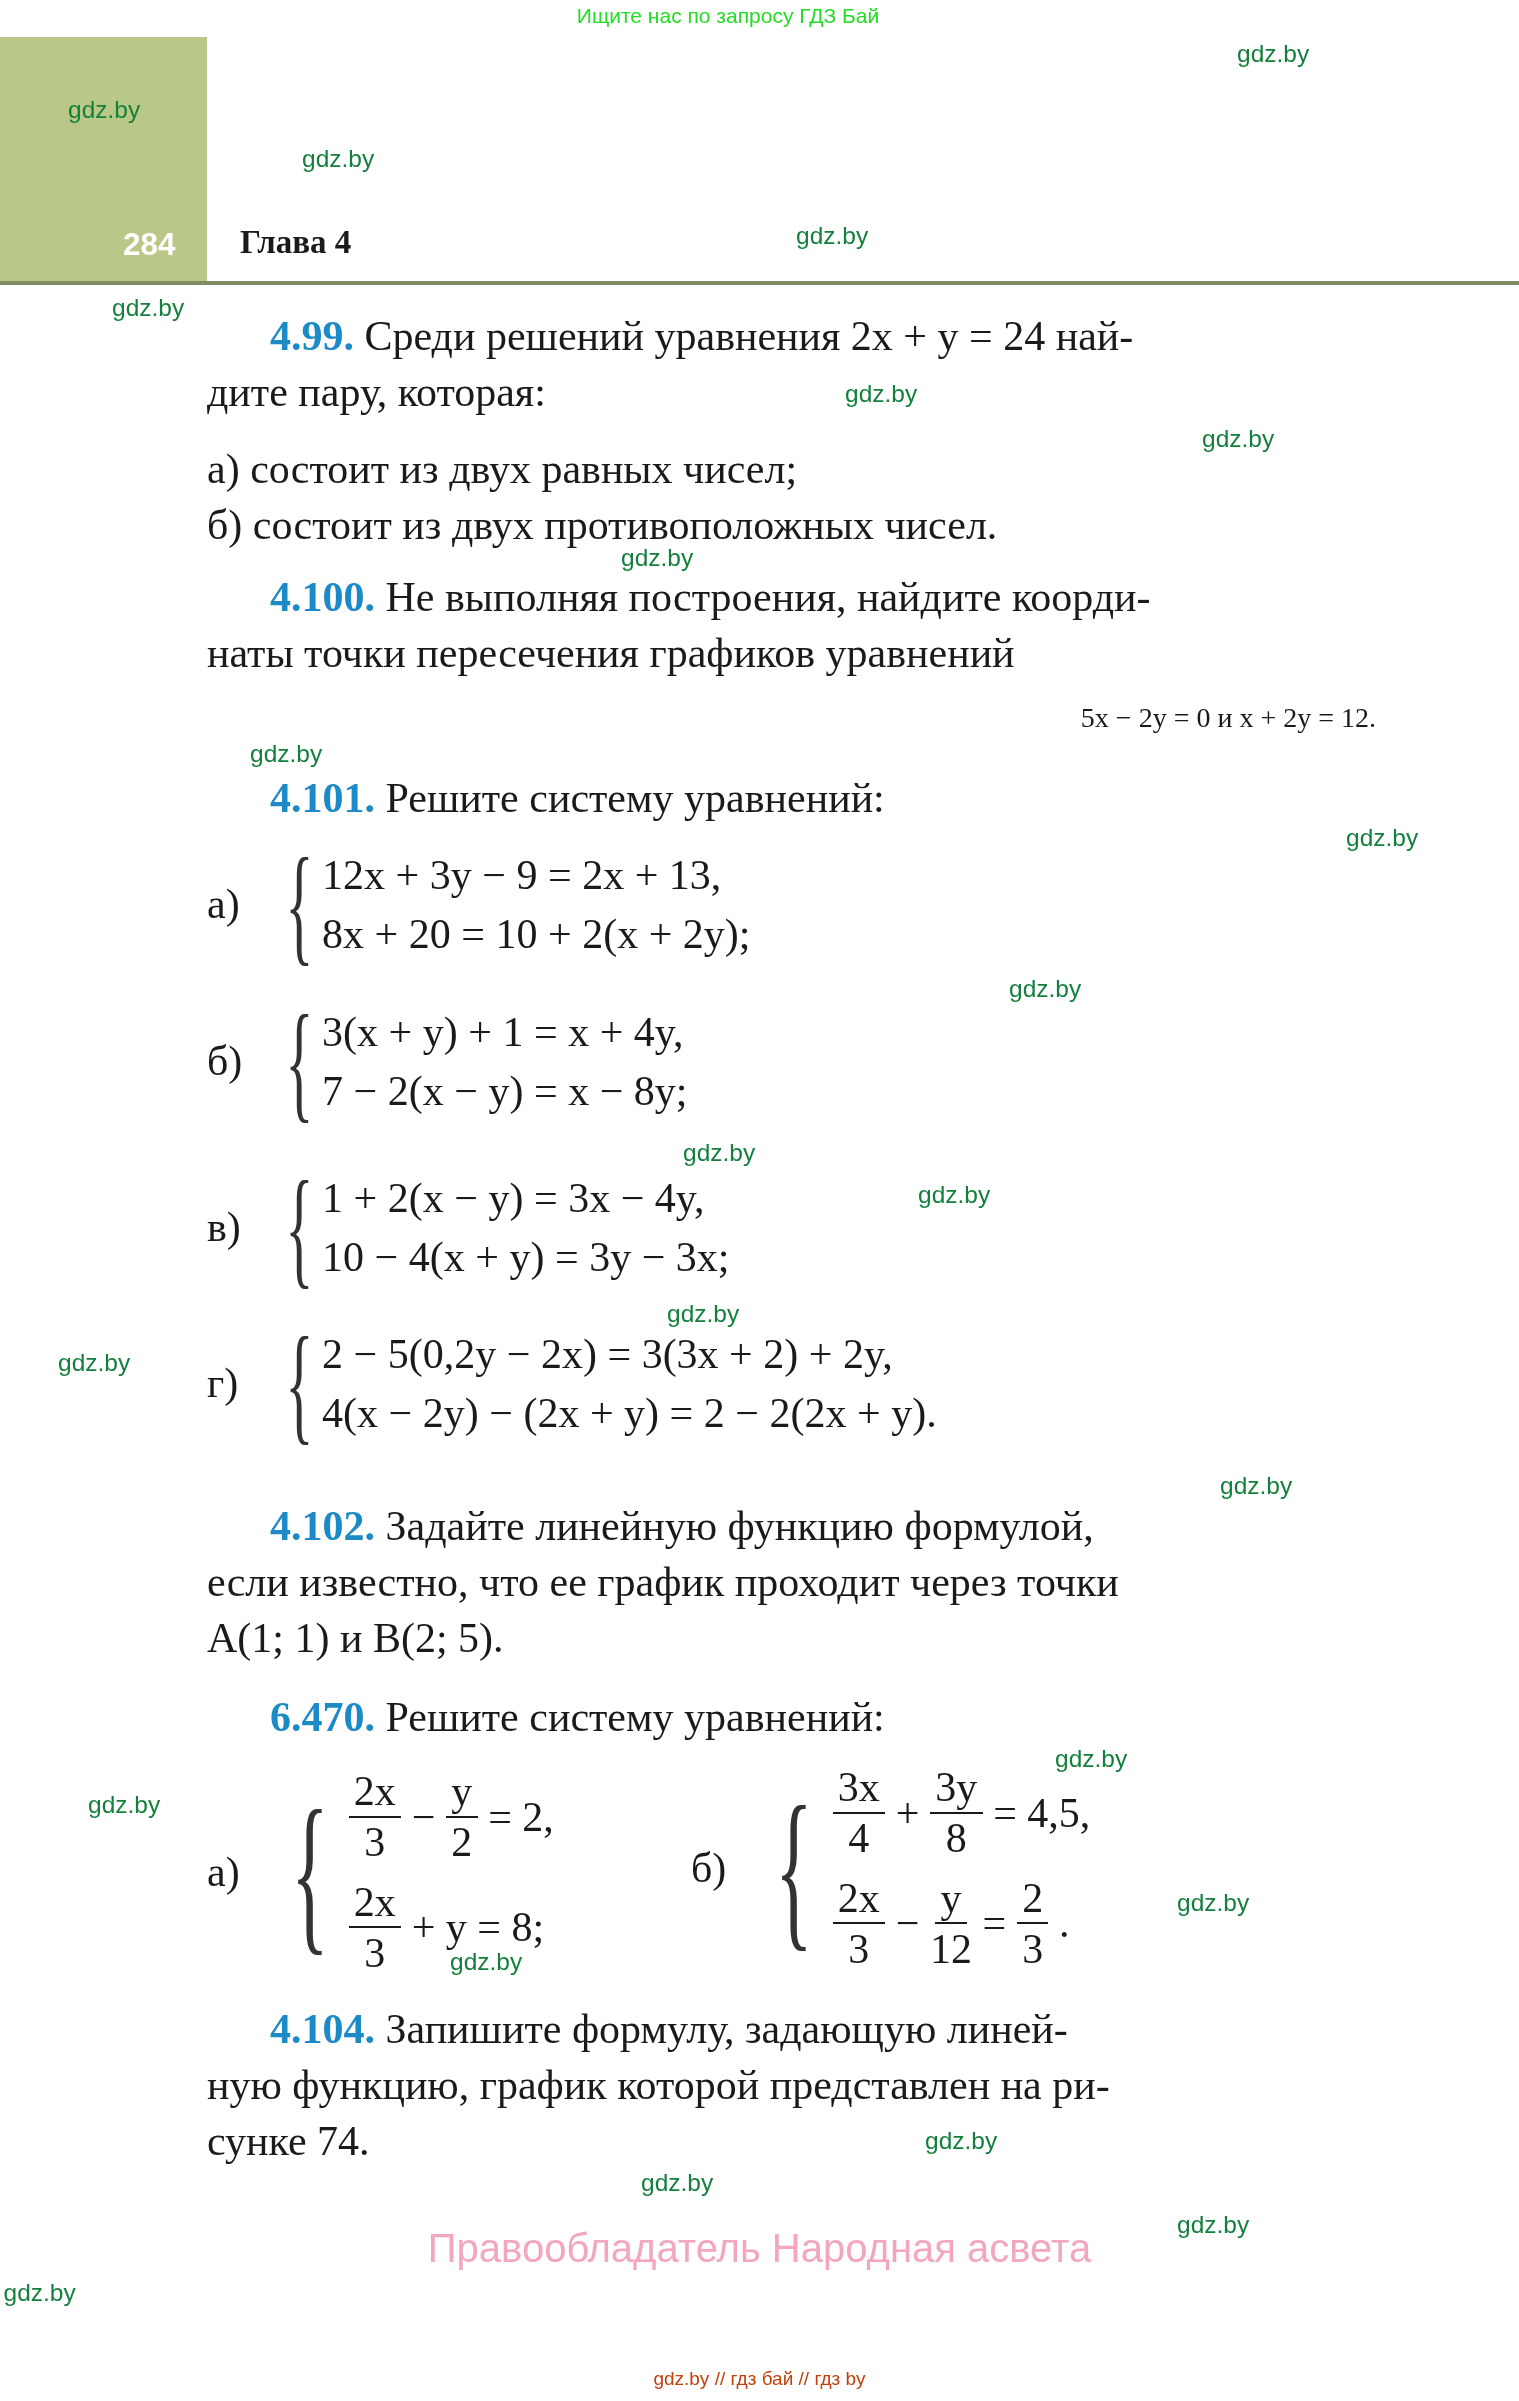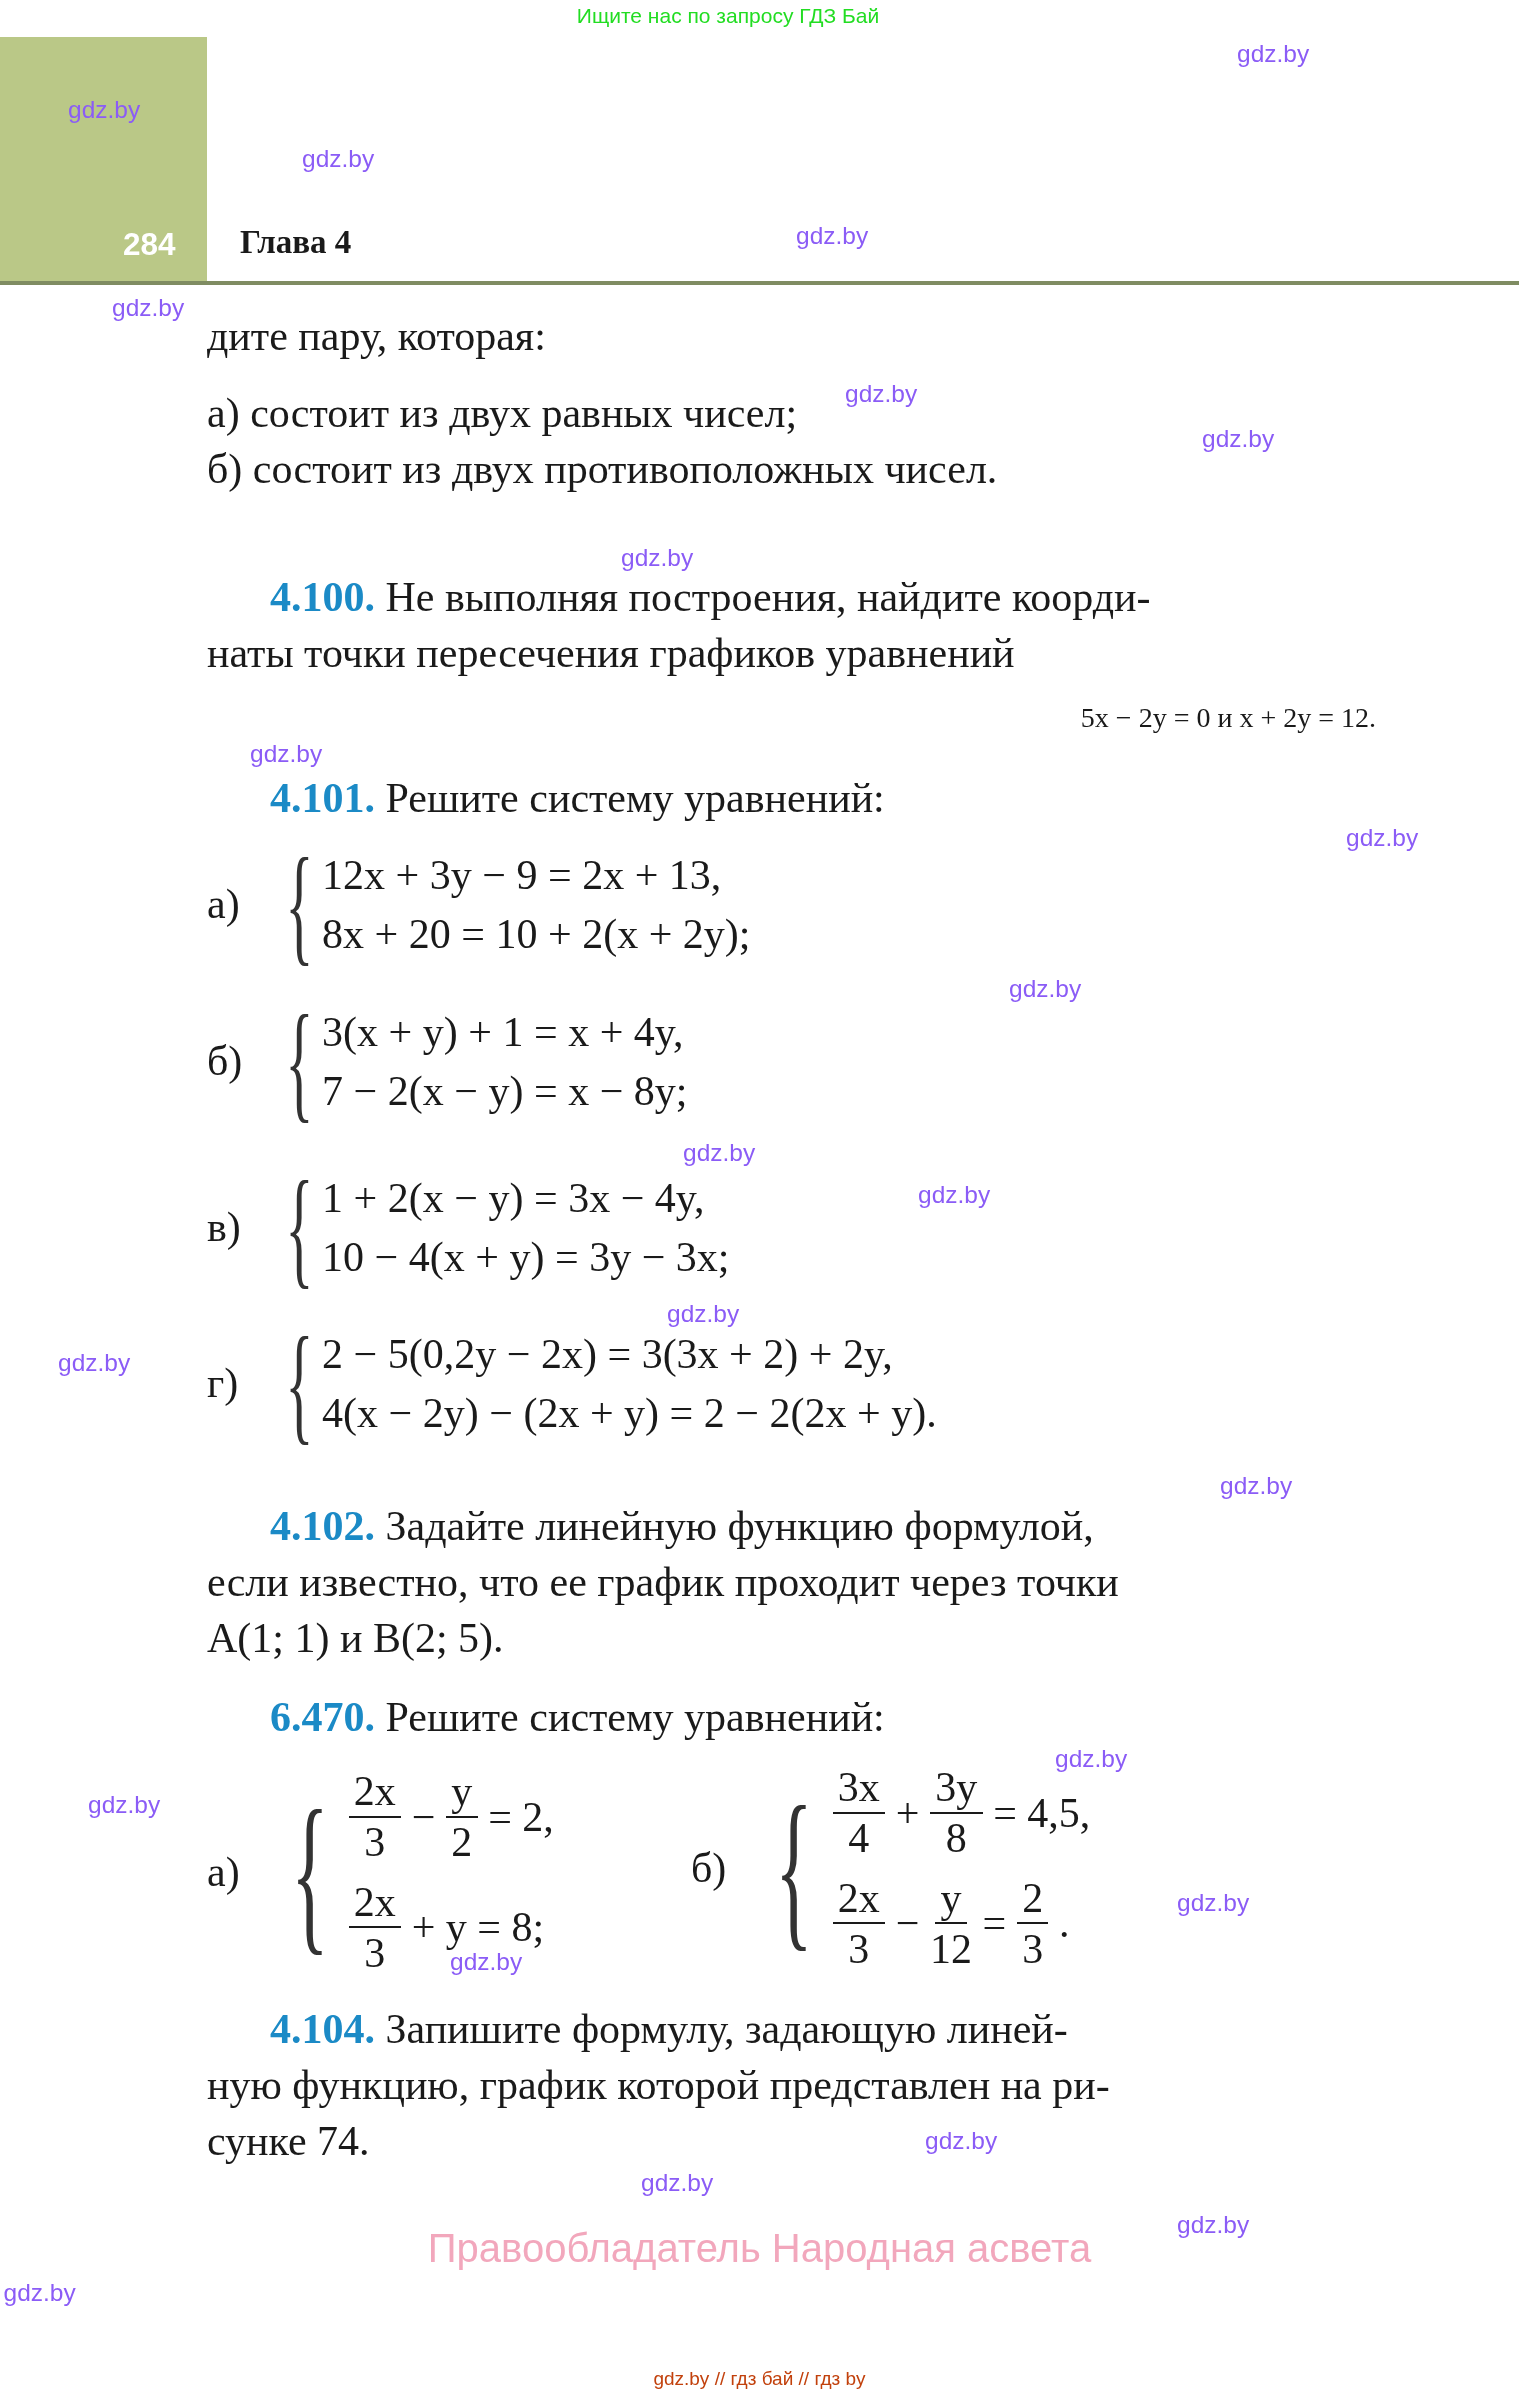--- a/index.html
+++ b/index.html
@@ -6,21 +6,21 @@
   body { width:1519px; height:2401px; position:relative; background:#ffffff; overflow:hidden;
          font-family:"DejaVu Serif", "Liberation Serif", serif; color:#1a1a1a; }
   .abs { position:absolute;text-align:right; }
   .top-banner { left:0; width:1456px; top:3.5px; text-align:center; color:#22dd22;
                 font-family:"Liberation Sans", sans-serif; font-size:21px; }
   .green-block { left:0; top:37px; width:207px; height:245px; background:#bac887; }
   .page-num { left:123px; top:226px; color:#ffffff; font-family:"Liberation Sans", sans-serif;
               font-weight:bold; font-size:31.5px; }
   .chapter { left:240px; top:224px; font-family:"Liberation Serif", serif; font-weight:bold; font-size:33px; color:#1a1a1a; }
   .rule { left:0; top:281px; width:1519px; height:4.4px; background:#7f8c62; }
-  .wm { position:absolute; font-family:"Liberation Sans", sans-serif; font-size:24.5px; color:#8b5cf6; }
+  .wm { position:absolute; font-family:"Liberation Sans", sans-serif; font-size:24.5px; color:#15803d; }
   .text { position:absolute; left:207px; width:1169px; font-family:"Liberation Serif", serif;
           font-size:42px; line-height:56px; text-align:justify; text-align-last:left; }
   .num { color:#1b8ac6; font-weight:bold; }
   .indent { padding-left:63px; }
   .center-eq { position:absolute; left:207px; width:1169px; text-align:right; top:700px; font-size:28px;
                font-family:"Liberation Serif", serif; }
   .sys { position:absolute; display:flex; align-items:center; font-family:"Liberation Serif", serif; font-size:42px; }
   .sys .lbl { width:61px; }
   .brace { font-size:131px; line-height:0.8; font-weight:100; transform:scaleX(0.45); margin-right:-8.8px; color:#333; }
   .lines { display:flex; flex-direction:column; gap:10.5px; }
@@ -62,20 +62,21 @@
 <span class="wm" style="left:1055px;top:1745px">gdz.by</span>
 <span class="wm" style="left:88px;top:1791px">gdz.by</span>
 <span class="wm" style="left:1177px;top:1889px">gdz.by</span>
 <span class="wm" style="left:450px;top:1948px">gdz.by</span>
 <span class="wm" style="left:925px;top:2127px">gdz.by</span>
 <span class="wm" style="left:641px;top:2169px">gdz.by</span>
 <span class="wm" style="left:1177px;top:2211px">gdz.by</span>
 <span class="wm" style="left:3.5px;top:2279px">gdz.by</span>
 
 <div class="text" style="top:308px">
+  <div class="indent"><span class="num">4.99.</span> <span>Среди решений уравнения 2x + y = 24 най-</span></div>
   <div>дите пару, которая:</div>
   <div style="margin-top:21px">а) состоит из двух равных чисел;</div>
   <div>б) состоит из двух противоположных чисел.</div>
 </div>
 
 <div class="text" style="top:569px">
   <div class="indent"><span class="num">4.100.</span> <span>Не выполняя построения, найдите коорди-</span></div>
   <div>наты точки пересечения графиков уравнений</div>
 </div>
 <div class="center-eq" style="top:702px">5x − 2y = 0  и  x + 2y = 12.</div>

